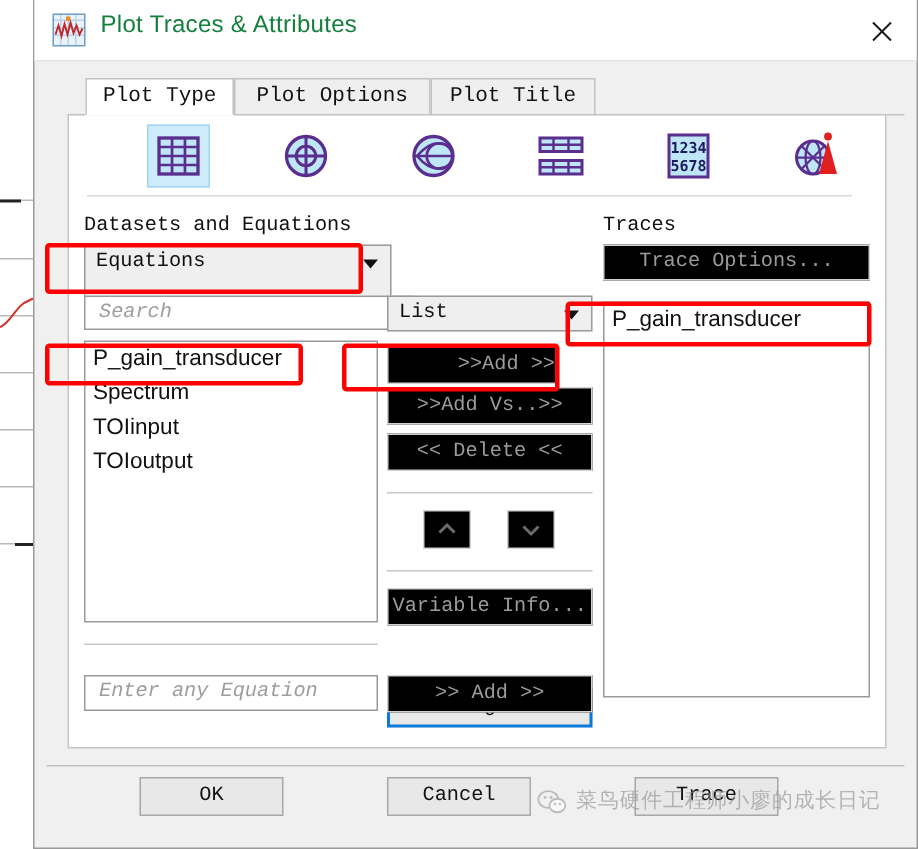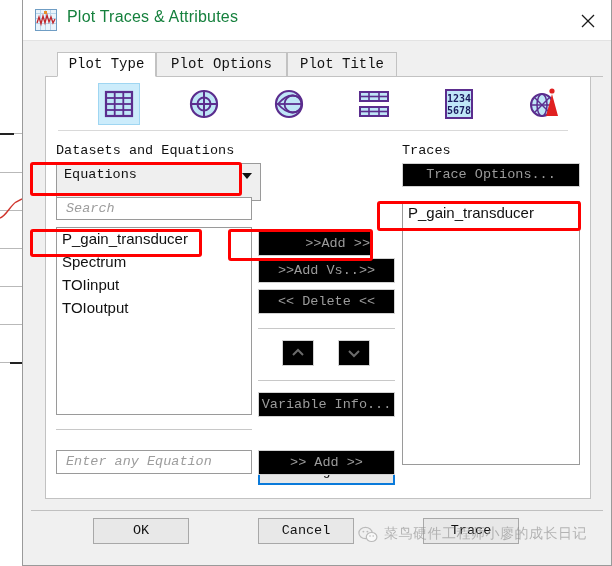--- a/index.html
+++ b/index.html
@@ -68,21 +68,21 @@
   .combo .arw{position:absolute;right:8px;top:9px;width:0;height:0;
               border-left:5px solid transparent;border-right:5px solid transparent;
               border-top:6px solid #111;}
   #combo-dataset{left:10px;top:86px;width:205px;height:38px;}
   #combo-list{left:212px;top:120px;width:137px;height:24px;}
 
   
   .txtinput{position:absolute;box-sizing:border-box;background:#ffffff;border:1px solid #9a9a9a;
             font-size:13.5px;}
   .txtinput .ph{position:absolute;left:9px;top:3px;color:#9d9d9d;font-style:italic;}
-  #search-box{left:10px;top:120px;width:196px;height:23px;}
+  #search-box{left:10px;top:120px;width:220px;height:23px;}
   #eq-box{left:10px;top:373px;width:196px;height:24px;}
 
   
   #listbox{position:absolute;left:10px;top:150px;width:196px;height:188px;
            background:#ffffff;border:1px solid #9a9a9a;box-sizing:border-box;overflow:hidden;}
   .litem{position:absolute;left:5px;font-size:15px;color:#111;cursor:default;white-space:nowrap;}
 
   
   .btn{position:absolute;box-sizing:border-box;text-align:center;font-size:13.5px;cursor:default;}
   .btn.dis{background:#000000;border:1px solid #d2d2d2;color:#9b9b9b;}
@@ -249,20 +249,24 @@
 
     <div class="combo mono" id="combo-dataset">
       <span class="ctext">Equations</span>
       <span class="arw"></span>
     </div>
 
     <div class="txtinput" id="search-box">
       <span class="ph mono">Search</span>
     </div>
 
+    <div class="combo mono" id="combo-list">
+      <span class="ctext">List</span>
+      <span class="arw"></span>
+    </div>
 
     <div id="listbox">
       <div class="litem" style="top:2px">P_gain_transducer</div>
       <div class="litem" style="top:25px">Spectrum</div>
       <div class="litem" style="top:48px">TOIinput</div>
       <div class="litem" style="top:71px">TOIoutput</div>
     </div>
 
     <div id="sep-3"></div>
 

